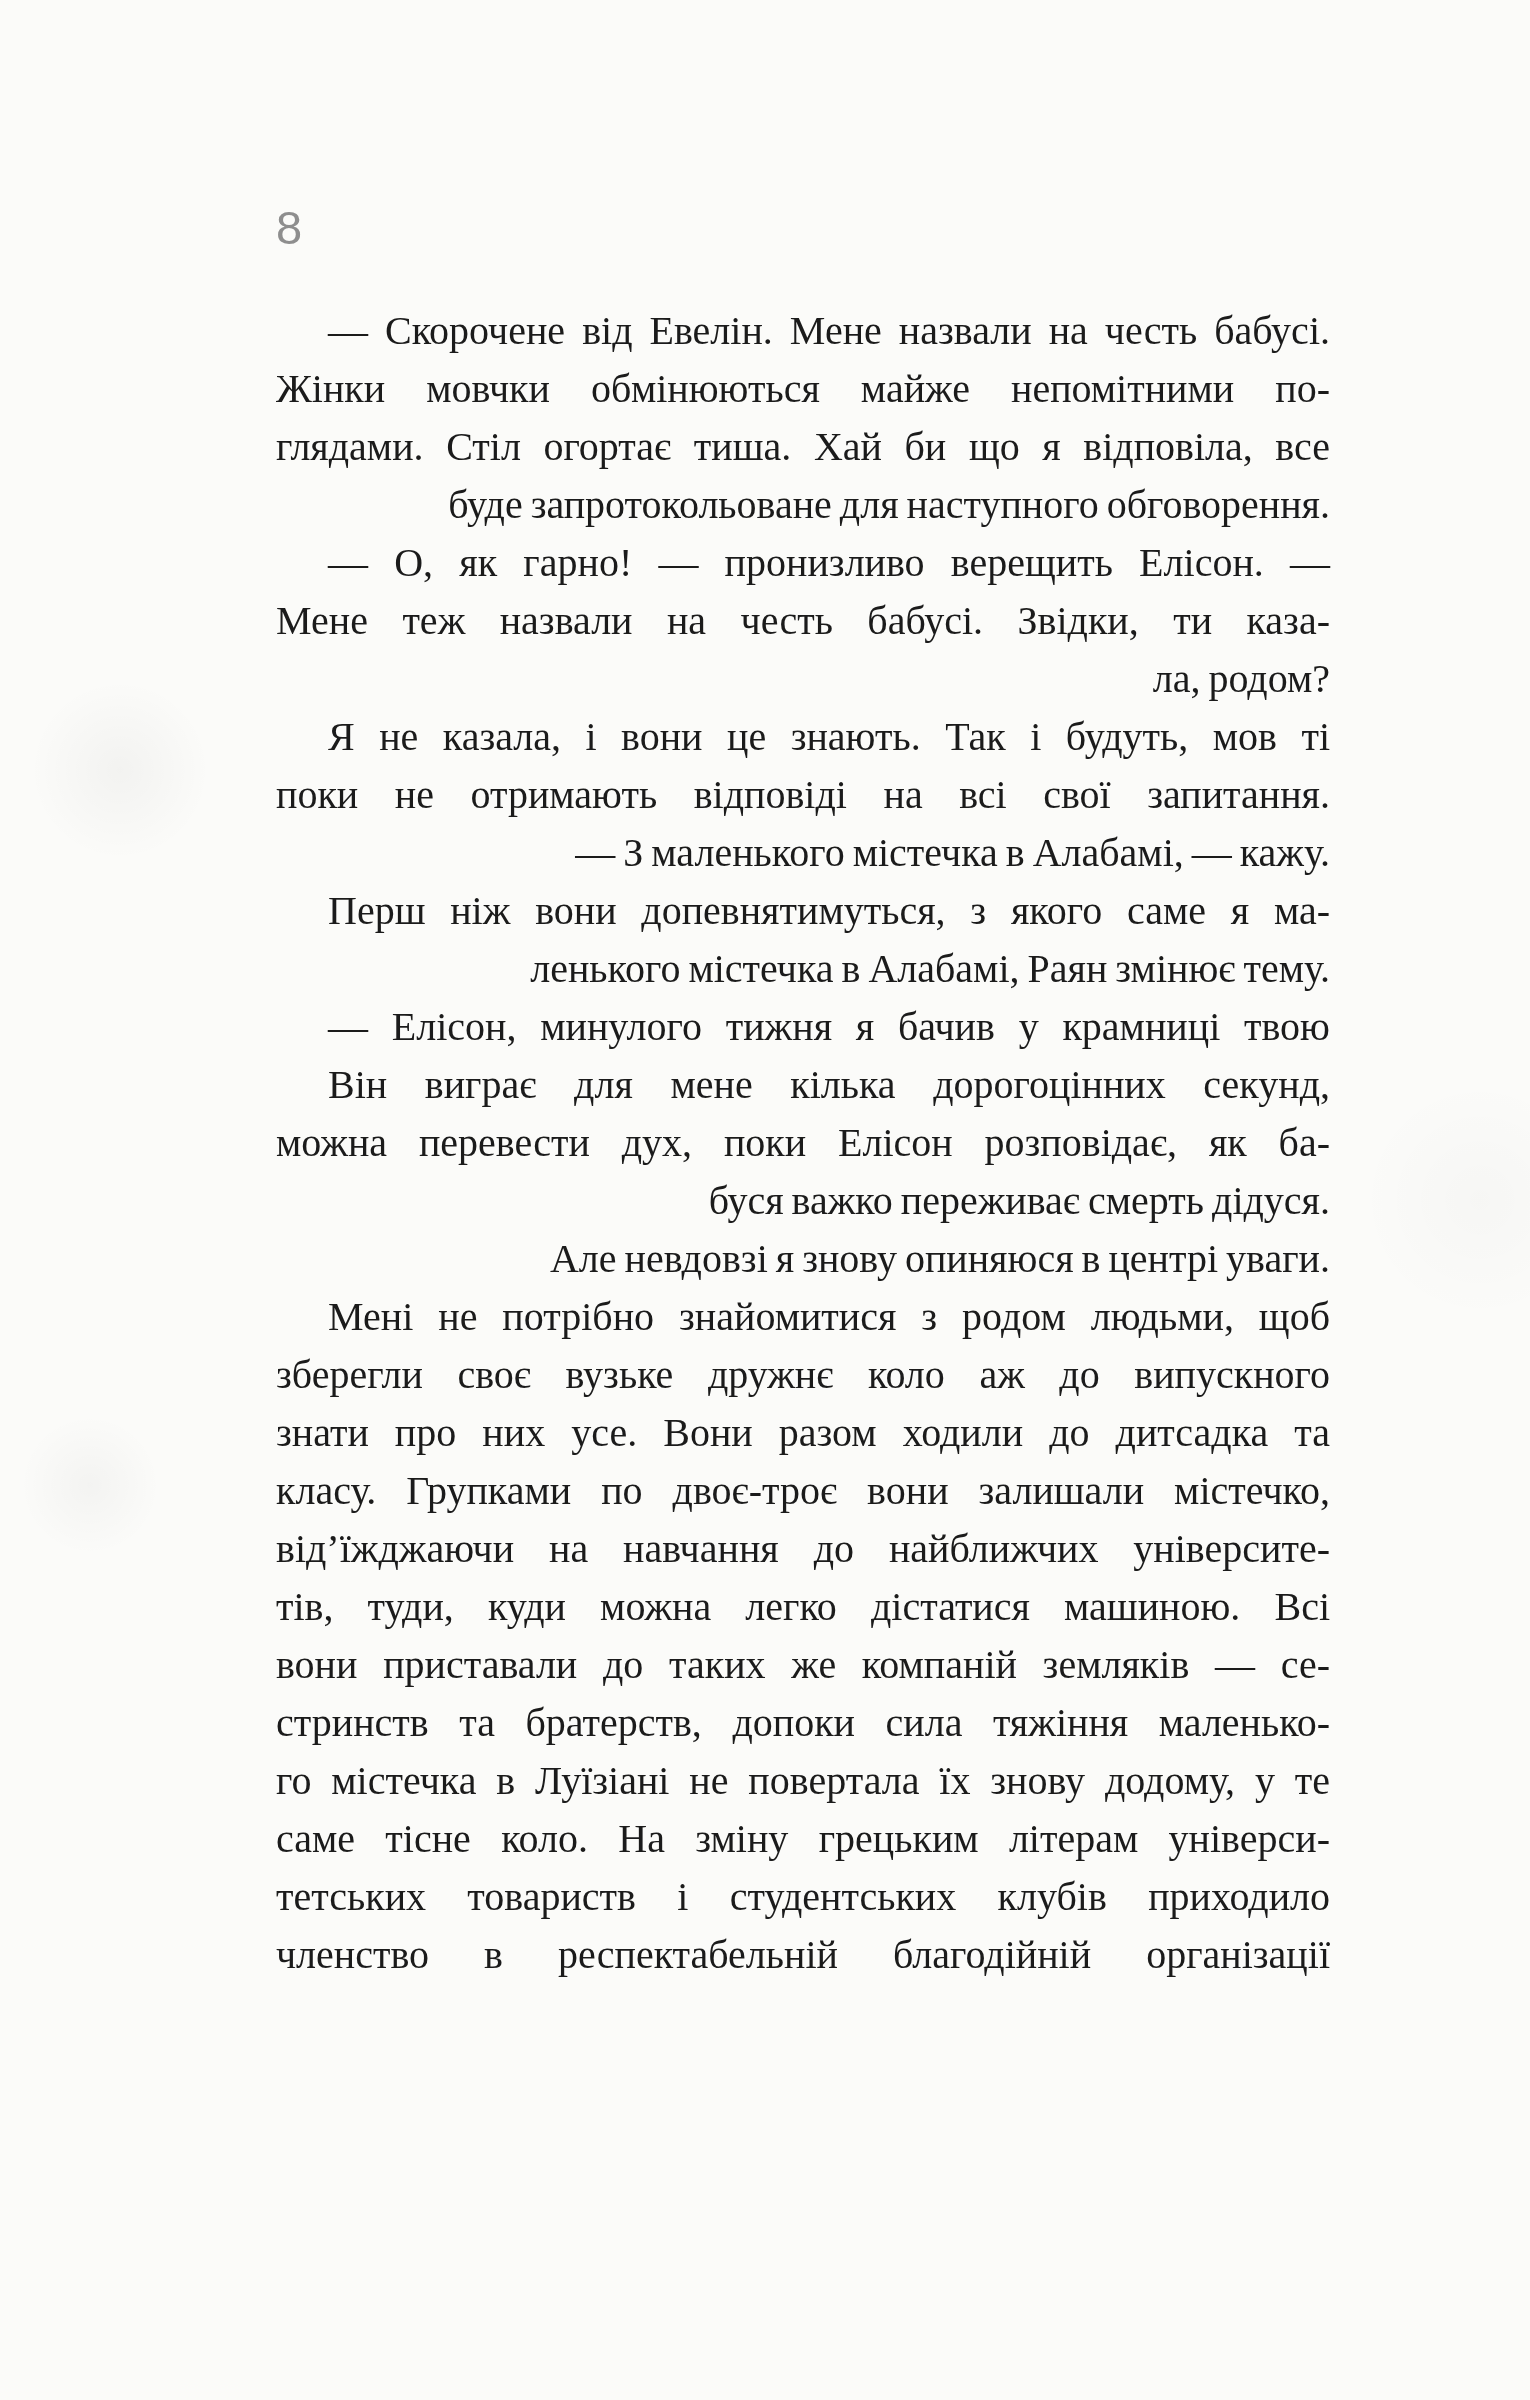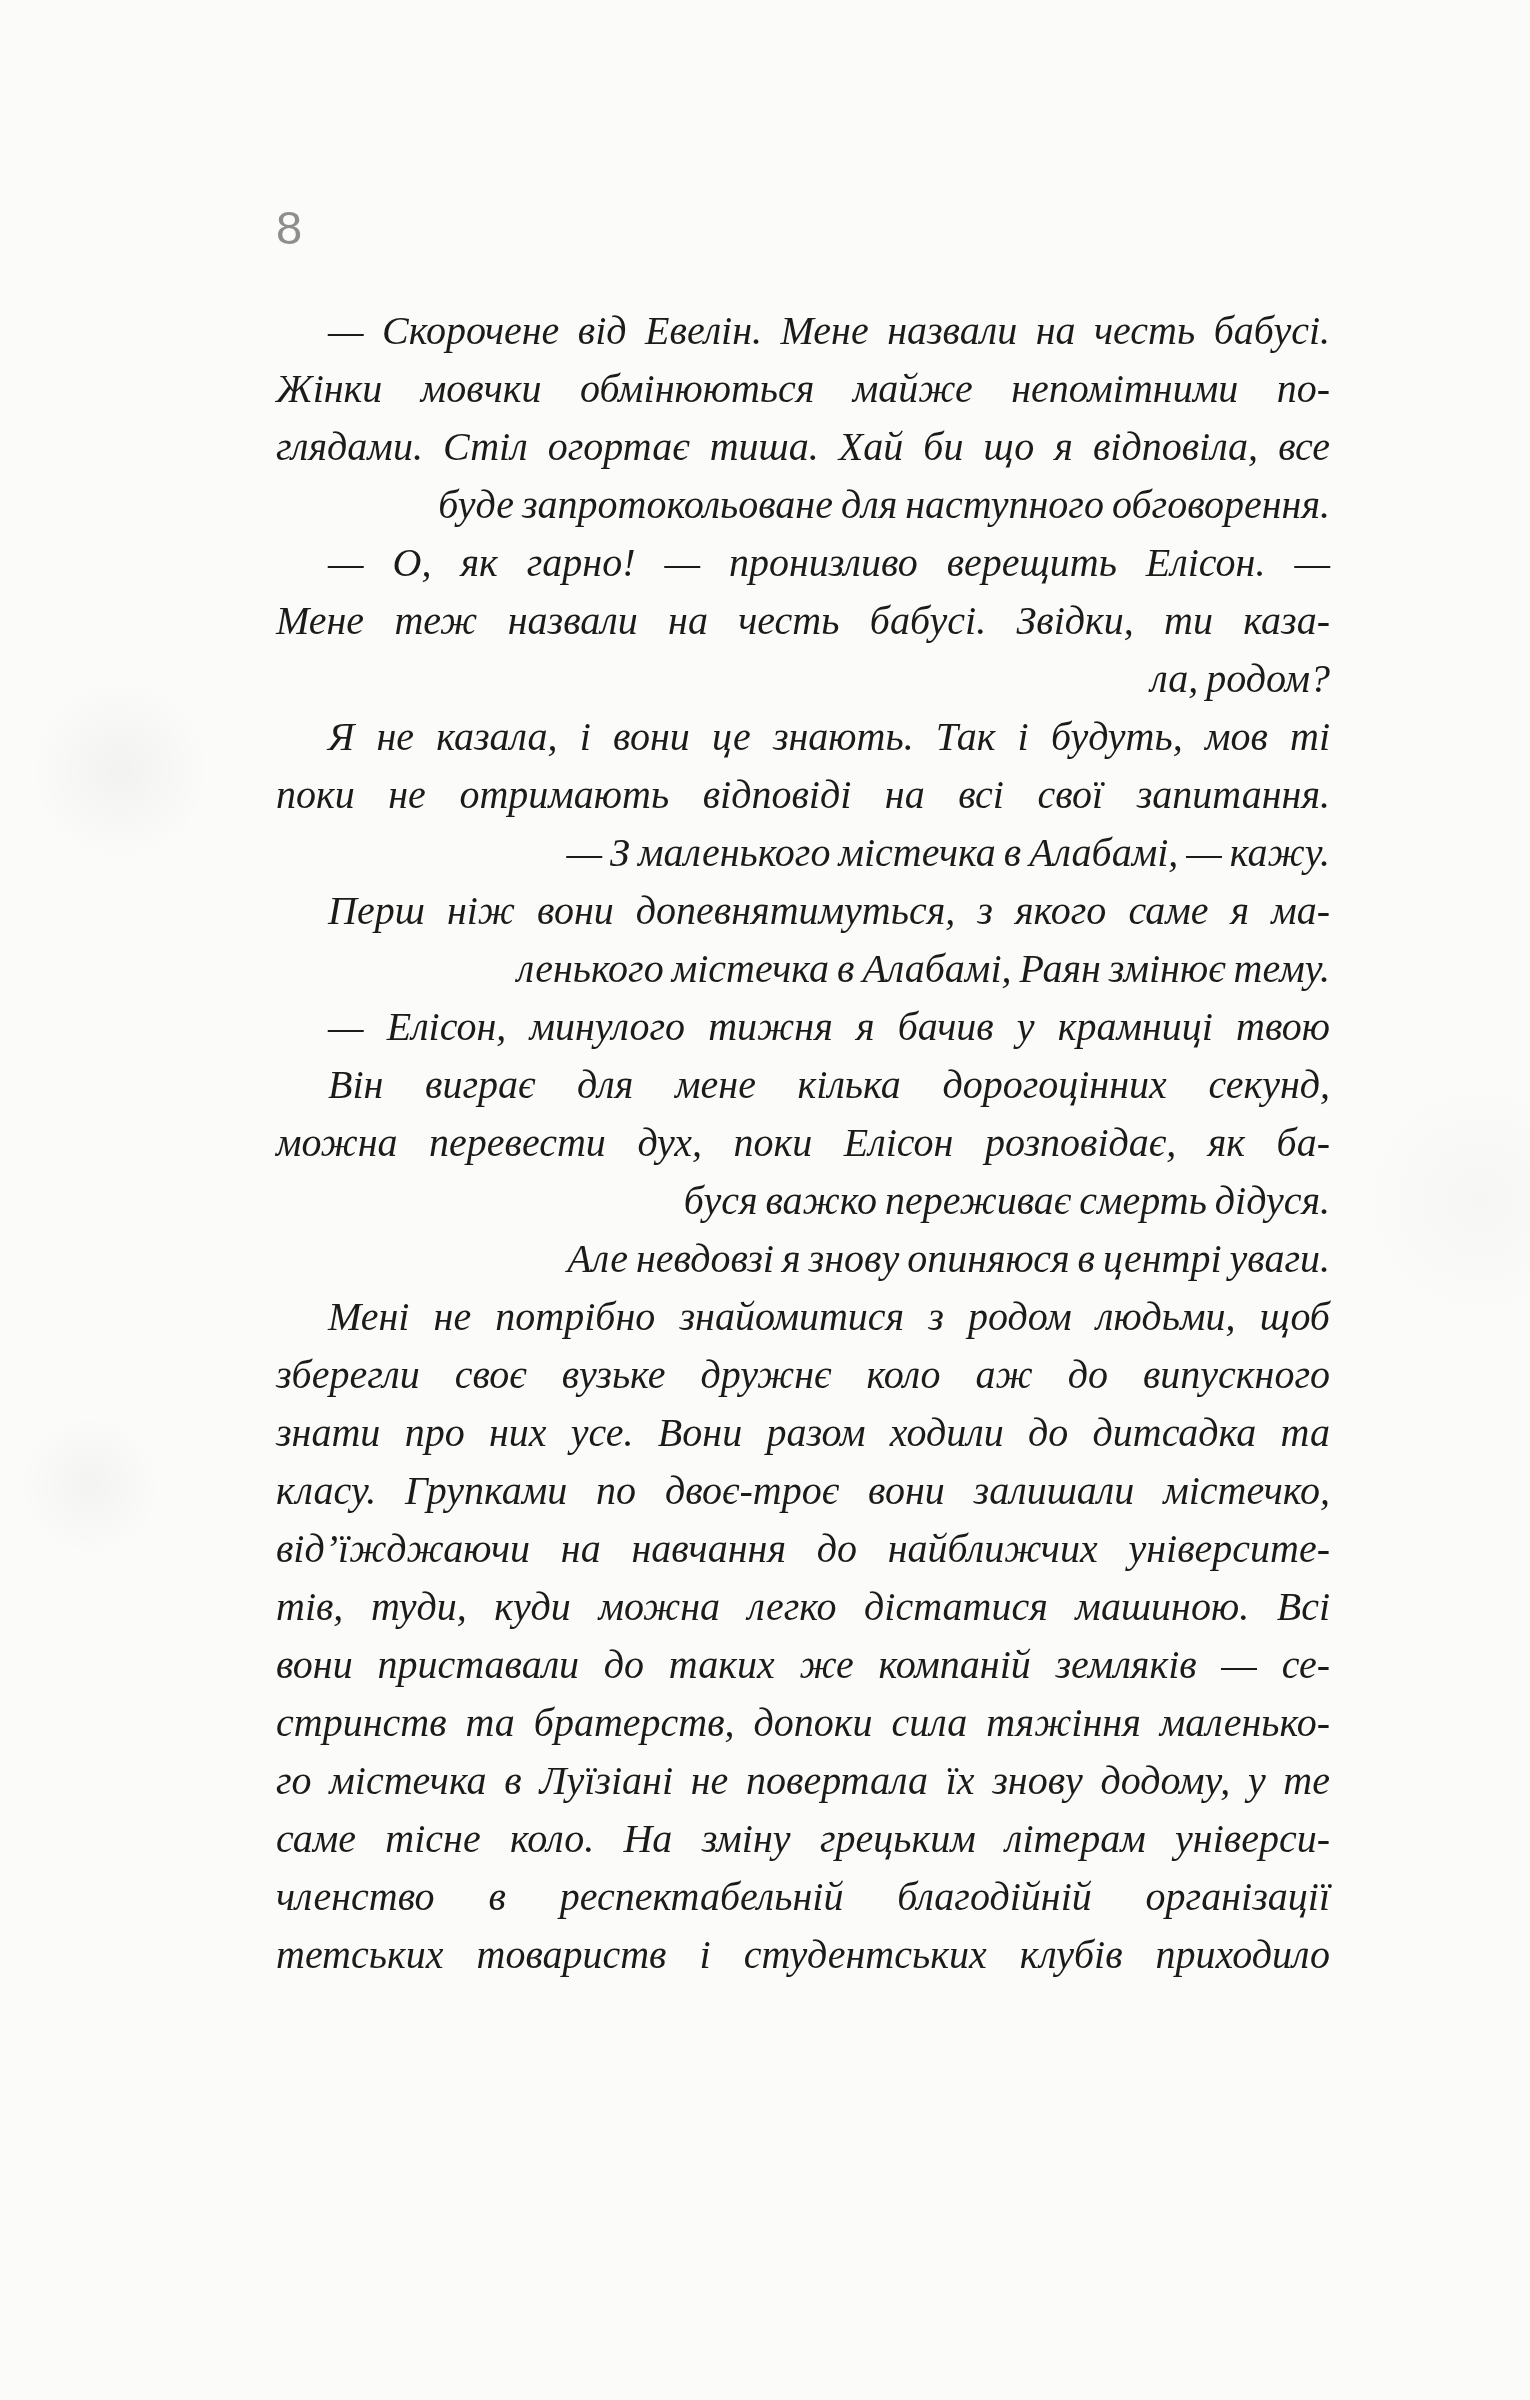--- a/index.html
+++ b/index.html
@@ -26,21 +26,20 @@
     font-size: 47px;
     line-height: 1;
     font-weight: 400;
     letter-spacing: 1px;
   }
   .text-block {
     position: absolute;
     left: 276px;
     top: 302px;
     width: 1054px;
-    font-style: italic;
   }
   .line {
     font-size: 40px;
     line-height: 58px;
     height: 58px;
     white-space: nowrap;
     word-spacing: -2px;
     text-align: right;
   }
   .line.j {
@@ -78,15 +77,15 @@
     <div class="line indent j">Мені не потрібно знайомитися з родом людьми, щоб</div>
     <div class="line j">зберегли своє вузьке дружнє коло аж до випускного</div>
     <div class="line j">знати про них усе. Вони разом ходили до дитсадка та</div>
     <div class="line j">класу. Групками по двоє-троє вони залишали містечко,</div>
     <div class="line j">від’їжджаючи на навчання до найближчих університе-</div>
     <div class="line j">тів, туди, куди можна легко дістатися машиною. Всі</div>
     <div class="line j">вони приставали до таких же компаній земляків — се-</div>
     <div class="line j">стринств та братерств, допоки сила тяжіння маленько-</div>
     <div class="line j">го містечка в Луїзіані не повертала їх знову додому, у те</div>
     <div class="line j">саме тісне коло. На зміну грецьким літерам універси-</div>
+    <div class="line j">тетських товариств і студентських клубів приходило</div>
     <div class="line j">членство в респектабельній благодійній організації</div>
-    <div class="line j">тетських товариств і студентських клубів приходило</div>
   </div>
 
 </body></html>

